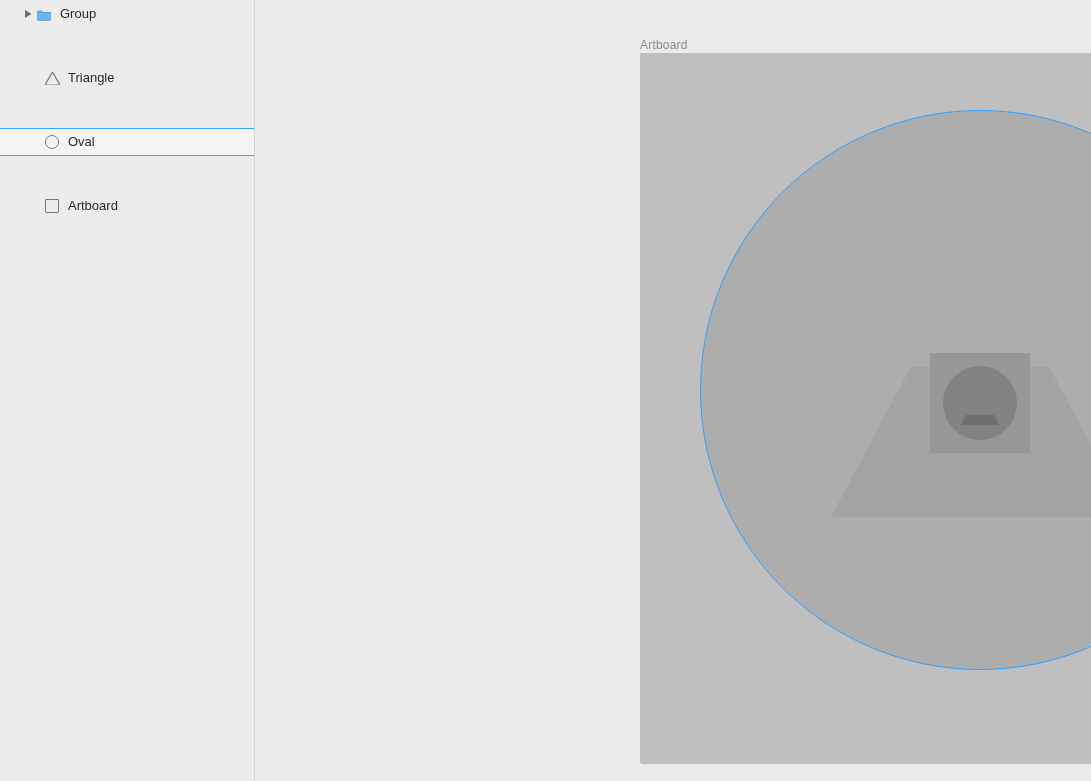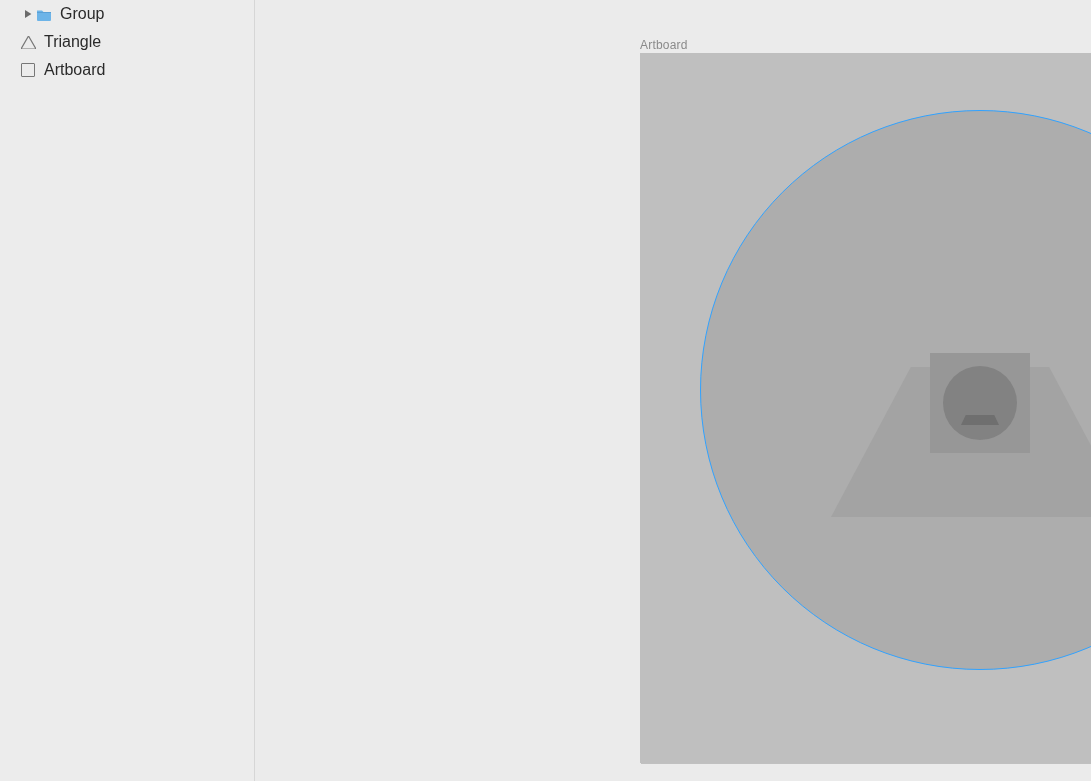--- a/index.html
+++ b/index.html
@@ -9,38 +9,38 @@
     
     .layers-panel {
       width: 255px; height: 100%;
       background: #ececec;
       border-right: 1px solid #d6d6d6;
       user-select: none;
     }
     .row {
       display: flex; align-items: center;
       height: 28px; line-height: 28px;
-      color: #2a2a2a; font-size: 16px;
+      color: #2a2a2a; font-size: 13px;
       position: relative;
     }
     .row.selected {
       background: #f4f4f4;
       border: 1px solid #2ea8ff;
       border-left: none; border-right: none;
     }
     .row:not(.selected) { border-top: 1px solid transparent; border-bottom: 1px solid transparent; }
 
     .caret { width: 14px; display:flex; align-items:center; justify-content:center; }
     .caret svg { display:block; }
 
     .row .icon { width: 16px; height: 16px; display:flex; align-items:center; justify-content:center; margin-right:8px; }
 
     .row.artboard { padding-left: 4px; font-weight: 600; color:#222; }
     .row.group    { padding-left: 22px; }
-    .row.shape    { padding-left: 20px; }
+    .row.shape    { padding-left: 44px; margin-top: 36px; }
 
     .sq-icon { width:14px; height:14px; border:1px solid #777; border-radius:1px; background:transparent; }
     .circ-icon { width:14px; height:14px; border:1px solid #777; border-radius:50%; background:transparent; }
     .tri-icon svg { display:block; }
     .folder-icon svg { display:block; }
 
     
     .canvas-area {
       flex: 1; height: 100%; position: relative;
       background: #ebebeb;
@@ -108,20 +108,26 @@
 
   <div class="row shape">
     <span class="icon tri-icon">
       <svg width="15" height="13" viewBox="0 0 15 13">
           <polygon points="7.5,0 15,13 0,13" fill="none" stroke="#777" stroke-width="1.2"></polygon>
         </svg>
     </span>
     <span>Triangle</span>
   </div>
 
+  <div class="row shape selected">
+    <span class="icon">
+        <span class="circ-icon"></span>
+      </span>
+    <span>Oval</span>
+  </div>
 
   <div class="row shape">
     <span class="icon">
         <span class="sq-icon"></span>
       </span>
     <span>Artboard</span>
   </div>
 
 </div>
 

